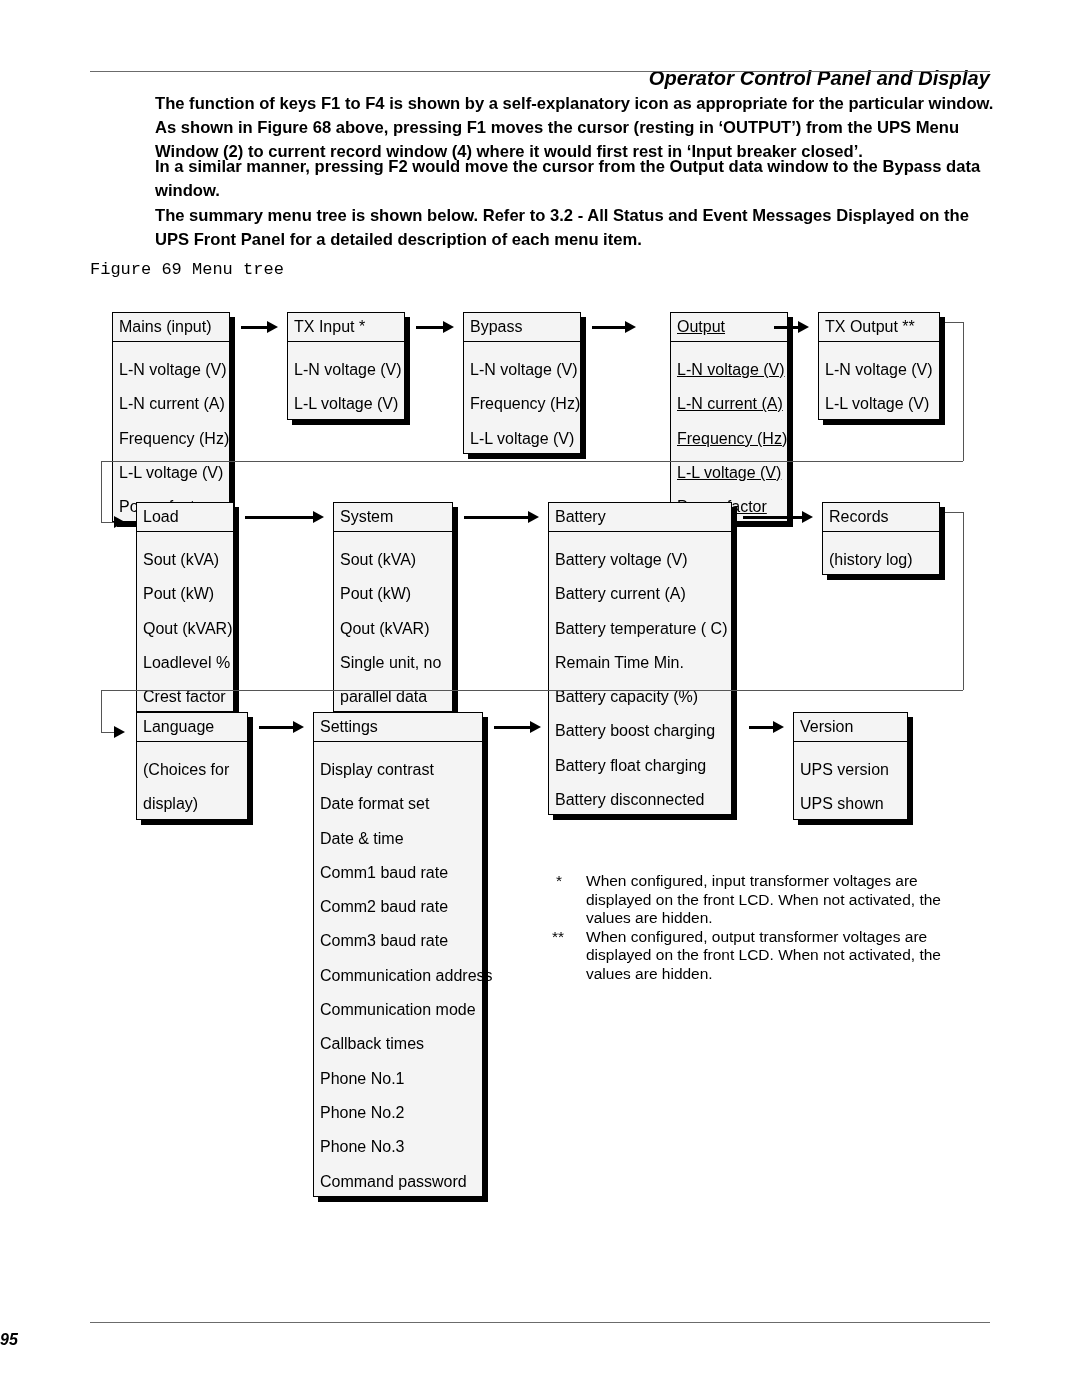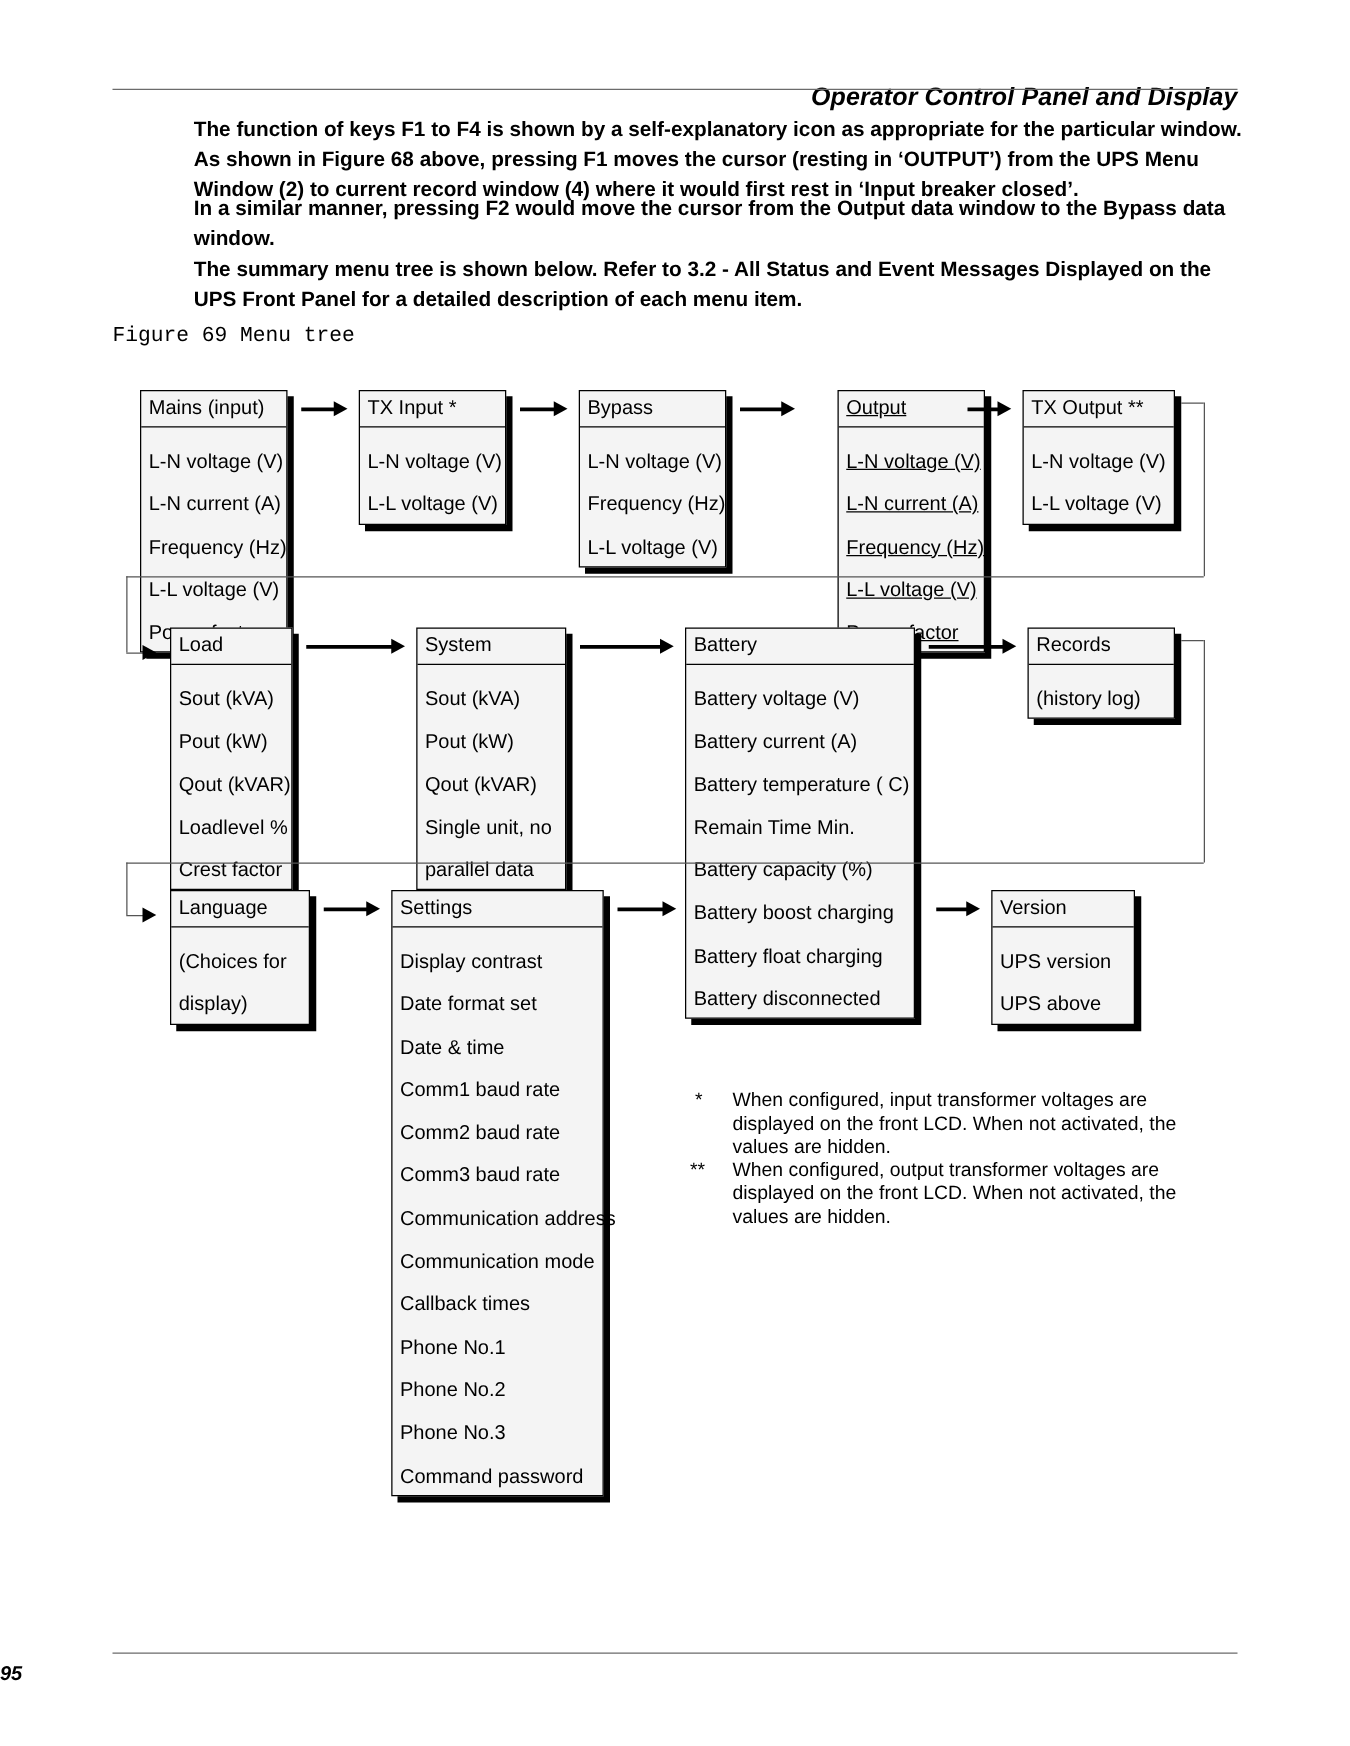--- a/index.html
+++ b/index.html
@@ -270,21 +270,21 @@
         <div class="head" style="left: 36px;"></div>
       </div>
       <div class="arrow" style="left: 749px; top: 721px; width: 35px;">
         <div class="shaft" style="width: 25px;"></div>
         <div class="head" style="left: 24px;"></div>
       </div>
       <div class="node" style="left: 793px; top: 712px; width: 115px;">
         <div class="nhead">Version</div>
         <div class="nbody">
           <div>UPS version</div>
-          <div>UPS above</div>
+          <div>UPS shown</div>
         </div>
       </div>
       <div class="conn-h" style="left: 945px; top: 322px; width: 18px;"></div>
       <div class="conn-v" style="left: 963px; top: 322px; height: 139px;"></div>
       <div class="conn-h" style="left: 101px; top: 461px; width: 862px;"></div>
       <div class="conn-v" style="left: 101px; top: 461px; height: 61px;"></div>
       <div class="conn-h" style="left: 101px; top: 522px; width: 14px;"></div>
       <div class="conn-arrow" style="left: 114px; top: 516px;"></div>
       <div class="conn-h" style="left: 945px; top: 512px; width: 18px;"></div>
       <div class="conn-v" style="left: 963px; top: 512px; height: 178px;"></div>

